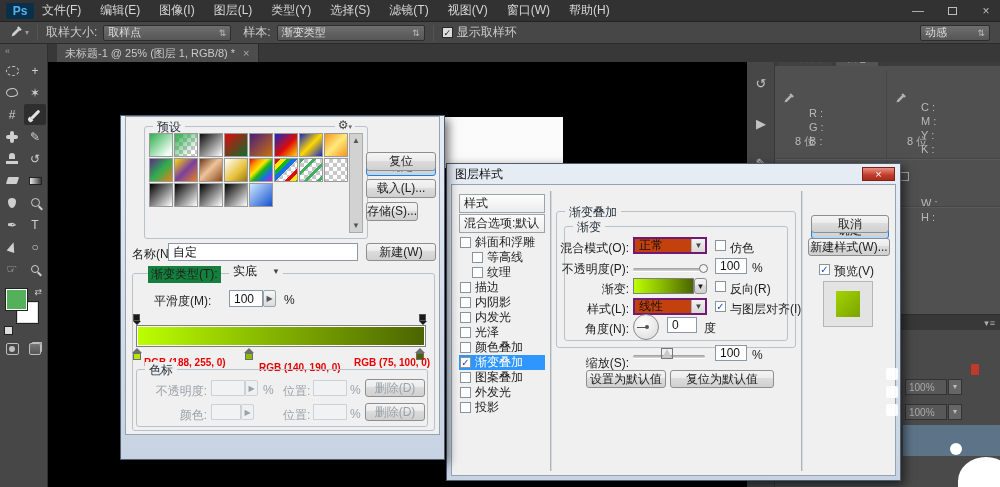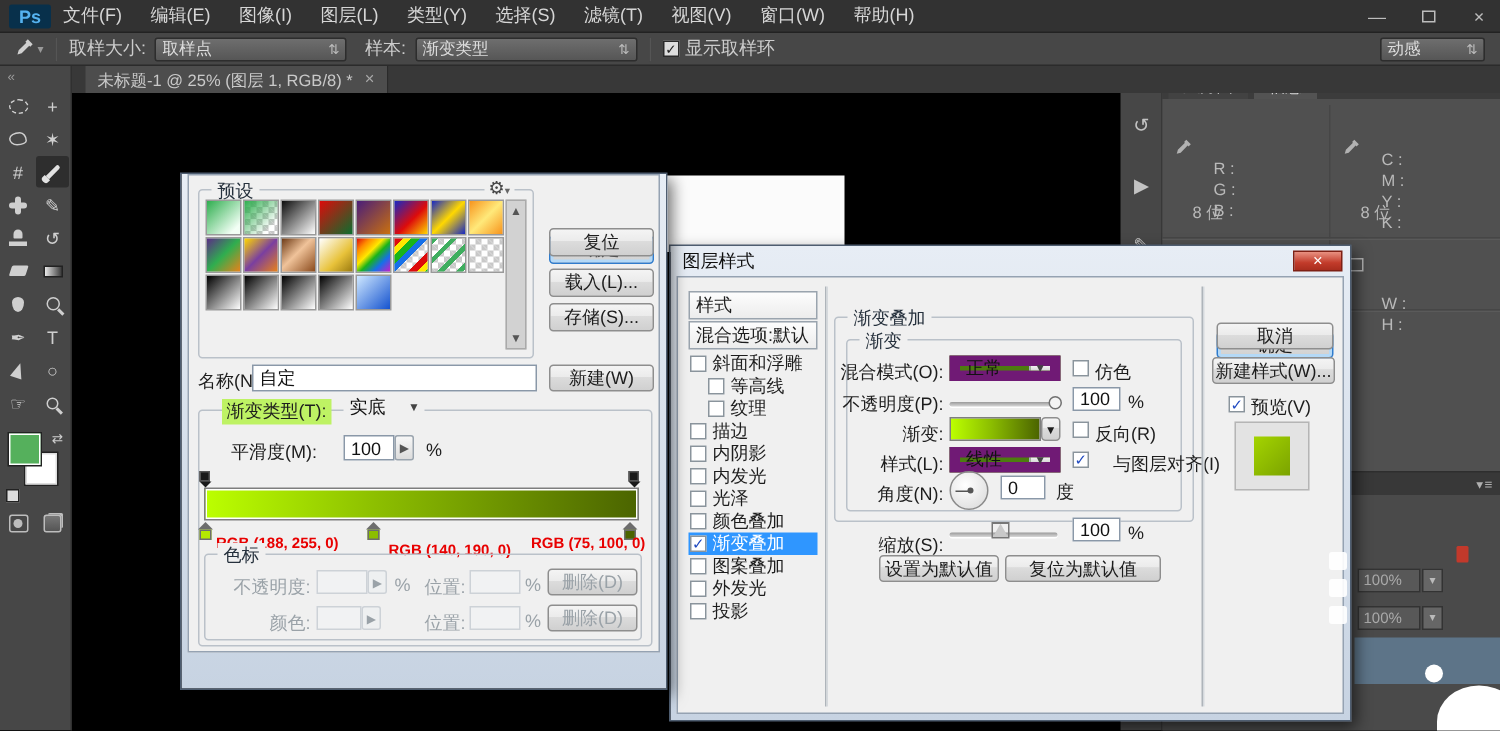--- a/index.html
+++ b/index.html
@@ -106,21 +106,21 @@
   .tbtn .rbox { width:7px; height:6px; border:1px solid #444; }
   .dlg-body { position:relative; background:#f0f0f0; border:1px solid #95a2b2; }
 
   .groupbox { position:absolute; border:1px solid #bac1c9; border-radius:3px; }
   .legend { position:absolute; top:-8px; left:8px; background:#f0f0f0; padding:0 4px; font-size:12px; color:#26313d; white-space:nowrap;}
   .win-btn { position:absolute; border:1px solid #8e8e8e; border-radius:3px; font-size:12px; color:#1d1d1d;
     background:linear-gradient(#f4f4f4,#ebebeb 45%,#dcdcdc 46%,#d0d0d0); display:flex; align-items:center; justify-content:center;}
   .win-btn.focused { border-color:#2f7ccd; box-shadow:0 0 0 2px #b4d9f7 inset;margin-top:28px; }
   .win-input { position:absolute; background:#fff; border:1px solid #8a98a8; font-size:12px; color:#111;
     display:flex; align-items:center; padding:0 4px; }
-  .win-select { position:absolute; background:#4d7c0f; border:7px solid #701a75; font-size:12px; color:#111;
+  .win-select { position:absolute; background:#c2410c; border:2px solid #701a75; font-size:12px; color:#111;
     display:flex; align-items:center; padding:0 0 0 4px; justify-content:space-between;}
   .dd-btn { width:14px; align-self:stretch; background:linear-gradient(#f2f2f2,#d8d8d8); border-left:1px solid #aab4be;
     display:flex; align-items:center; justify-content:center; font-size:8px; color:#444; }
   .lbl { position:absolute; font-size:12px; color:#1d1d1d; white-space:nowrap; }
   .lbl.r { text-align:right; }
   .dis { color:#9aa2a8 !important; }
   .win-input.dis, .win-select.dis { background:#f1f2f3; border-color:#cdd2d7; color:#9aa2a8; }
   .cb { width:11px; height:11px; background:#fff; border:1px solid #8a949c; display:inline-flex; align-items:center; justify-content:center; font-size:10px; color:#1f49c0; flex:none;}
   .checker { background-image:linear-gradient(45deg,#c8c8c8 25%,transparent 25%,transparent 75%,#c8c8c8 75%),
     linear-gradient(45deg,#c8c8c8 25%,#fff 25%,#fff 75%,#c8c8c8 75%); background-size:8px 8px; background-position:0 0,4px 4px; background-color:#fff;}
@@ -467,21 +467,21 @@
       <div class="win-btn" style="left:242px;top:93px;width:13px;height:16px;font-size:8px">▼</div>
       <span class="cb" style="position:absolute;left:263px;top:96px"></span>
       <div class="lbl" style="left:278px;top:96px">反向(R)</div>
 
       <div class="lbl r" style="left:104px;top:116px;width:73px">样式(L):</div>
       <div class="win-select" style="left:181px;top:113px;width:74px;height:17px">
         <span>线性</span>
           <span class="dd-btn">▼</span>
       </div>
       <span class="cb" style="position:absolute;left:263px;top:116px">✓</span>
-      <div class="lbl" style="left:290px;top:116px">与图层对齐(I)</div>
+      <div class="lbl" style="left:278px;top:116px">与图层对齐(I)</div>
 
       <div class="lbl r" style="left:104px;top:136px;width:73px">角度(N):</div>
       <div class="dial" style="left:181px;top:129px">
         <span class="needle"></span>
           <span class="dot"></span>
       </div>
       <div class="win-input" style="left:215px;top:132px;width:30px;height:16px">0</div>
       <div class="lbl" style="left:252px;top:135px">度</div>
 
       <div class="lbl r" style="left:104px;top:170px;width:73px">缩放(S):</div>
@@ -506,21 +506,21 @@
 
   <div class="dlg" id="gradient-editor">
     <div class="dlg-controls">
       <div class="tbtn">—</div>
       <div class="tbtn">
           <span class="rbox"></span>
         </div>
       <div class="tbtn close">×</div>
     </div>
     <div class="dlg-body" id="ge-body">
-      <div class="groupbox" style="left:6px;top:9px;width:224px;height:113px">
+      <div class="groupbox" style="left:18px;top:9px;width:224px;height:113px">
         <span class="legend">预设</span>
         <span class="gear"><span>⚙</span><span style="font-size:7px;color:#666">▾</span></span>
         <div class="preset-grid" id="preset-grid">
             <div class="preset">
               <div class="ov" style="background: linear-gradient(135deg, rgb(47, 174, 79), rgb(242, 255, 245) 85%);"></div>
             </div>
             <div class="preset checker">
               <div class="ov" style="background: linear-gradient(135deg, rgb(47, 174, 79), rgba(47, 174, 79, 0) 80%);"></div>
             </div>
             <div class="preset">
@@ -582,28 +582,28 @@
             </div>
           </div>
         <div class="scrollv">
           <span>▲</span>
           <span>▼</span>
         </div>
       </div>
       <div class="win-btn focused" style="left:240px;top:12px;width:70px;height:19px">确定</div>
       <div class="win-btn" style="left:240px;top:35px;width:70px;height:19px">复位</div>
       <div class="win-btn" style="left:240px;top:62px;width:70px;height:19px">载入(L)...</div>
-      <div class="win-btn" style="left:240px;top:85px;width:70px;height:19px">存储(S)...</div>
+      <div class="win-btn" style="left:240px;top:85px;width:52px;height:19px">存储(S)...</div>
 
       <div class="lbl" style="left:6px;top:129px">名称(N):</div>
       <div class="win-input" style="left:42px;top:126px;width:190px;height:18px">自定</div>
       <div class="win-btn" style="left:240px;top:126px;width:70px;height:18px">新建(W)</div>
 
       <div class="groupbox" style="left:6px;top:156px;width:303px;height:158px"></div>
-      <div class="lbl" style="left:22px;top:149px;background:#bef264;padding:0 3px">渐变类型(T):</div>
+      <div class="lbl" style="left:22px;top:149px;background:#15803d;padding:0 3px">渐变类型(T):</div>
       <div class="win-select" style="left:103px;top:146px;width:54px;height:17px;background:#f0f0f0;border:none">
         <span>实底</span>
           <span style="font-size:8px;color:#444;padding:0 3px">▼</span>
       </div>
       <div class="lbl" style="left:28px;top:176px">平滑度(M):</div>
       <div class="win-input" style="left:103px;top:173px;width:34px;height:17px">100</div>
       <div class="spin-btn" style="left:137px;top:173px">▶</div>
       <div class="lbl" style="left:158px;top:176px">%</div>
 
       <div class="grad-bar"></div>

